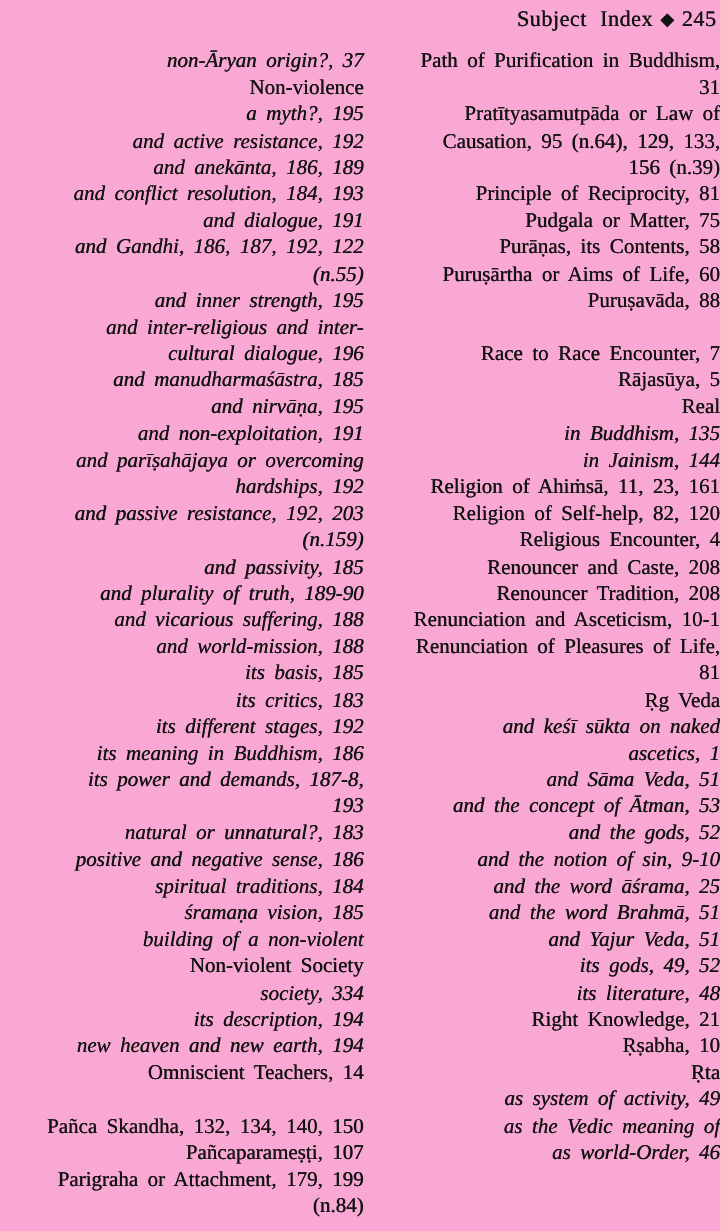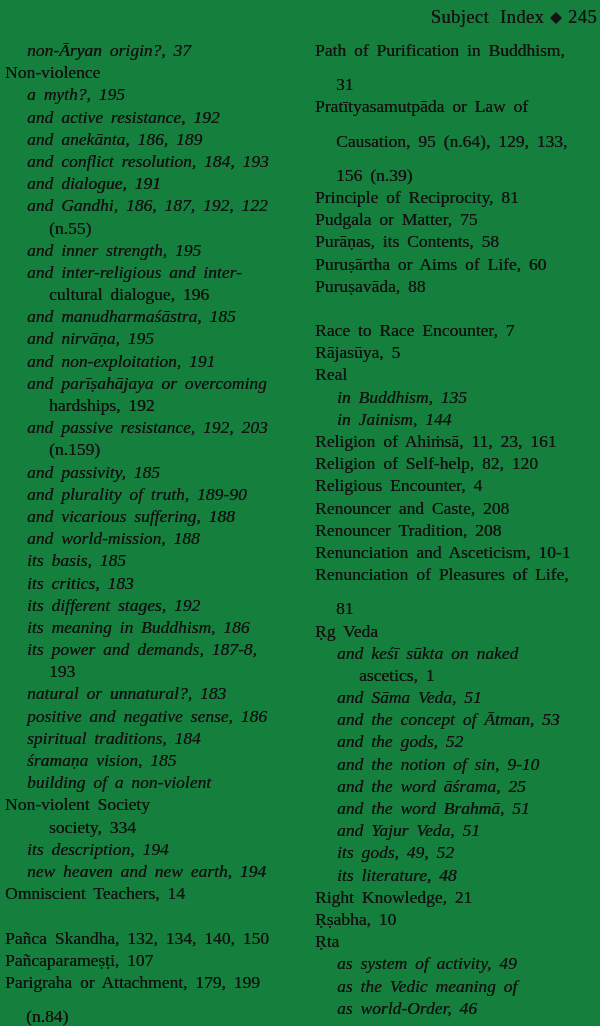--- a/index.html
+++ b/index.html
@@ -5,21 +5,21 @@
   html, body {
     margin: 0;
     padding: 0;
     background: #e8e8e4;
   }
   .page {
     position: relative;
     width: 600px;
     height: 1026px;
     margin: 0 auto;
-    background: #15803d;
+    background: #f9a8d4;
     color: #131313;
     font-family: "Liberation Serif", "DejaVu Serif", serif;
     overflow: hidden;
   }
   .running-head {
     position: absolute;
     top: 7px;
     right: 3px;
     font-size: 18.5px;
     letter-spacing: 0.4px;
@@ -32,38 +32,39 @@
     font-size: 15px;
     margin: 0 6px;
     transform: translateY(-1px);
   }
   .columns {
     position: absolute;
     top: 39px;
     left: 0;
     right: 0;
     display: flex;
+    text-align: right;
   }
   .col {
     flex: 0 0 auto;
   }
   .col-left  { width: 300px; margin-left: 3px; }
   .col-right { width: 287px; margin-left: 10px; }
   .line {
     height: 22.2px;
     line-height: 22.2px;
     font-size: 17.5px;
     white-space: nowrap;
     word-spacing: 3.5px;
     text-shadow: 0.3px 0 0 currentColor;
   }
   .line.main      { padding-left: 2px; }
-  .line.main-cont { padding-left: 23px; margin-top: 12px; }
+  .line.main-cont { padding-left: 23px; }
   .line.sub       { padding-left: 24px; font-style: italic; }
-  .line.sub-cont  { padding-left: 46px; }
+  .line.sub-cont  { padding-left: 46px; font-style: italic; }
   .line.gap       {  }
 </style>
 </head>
 <body>
 
 <div class="page">
   <div class="running-head">
     <span>Subject Index</span><span class="diamond">◆</span><span>245</span>
   </div>
 

